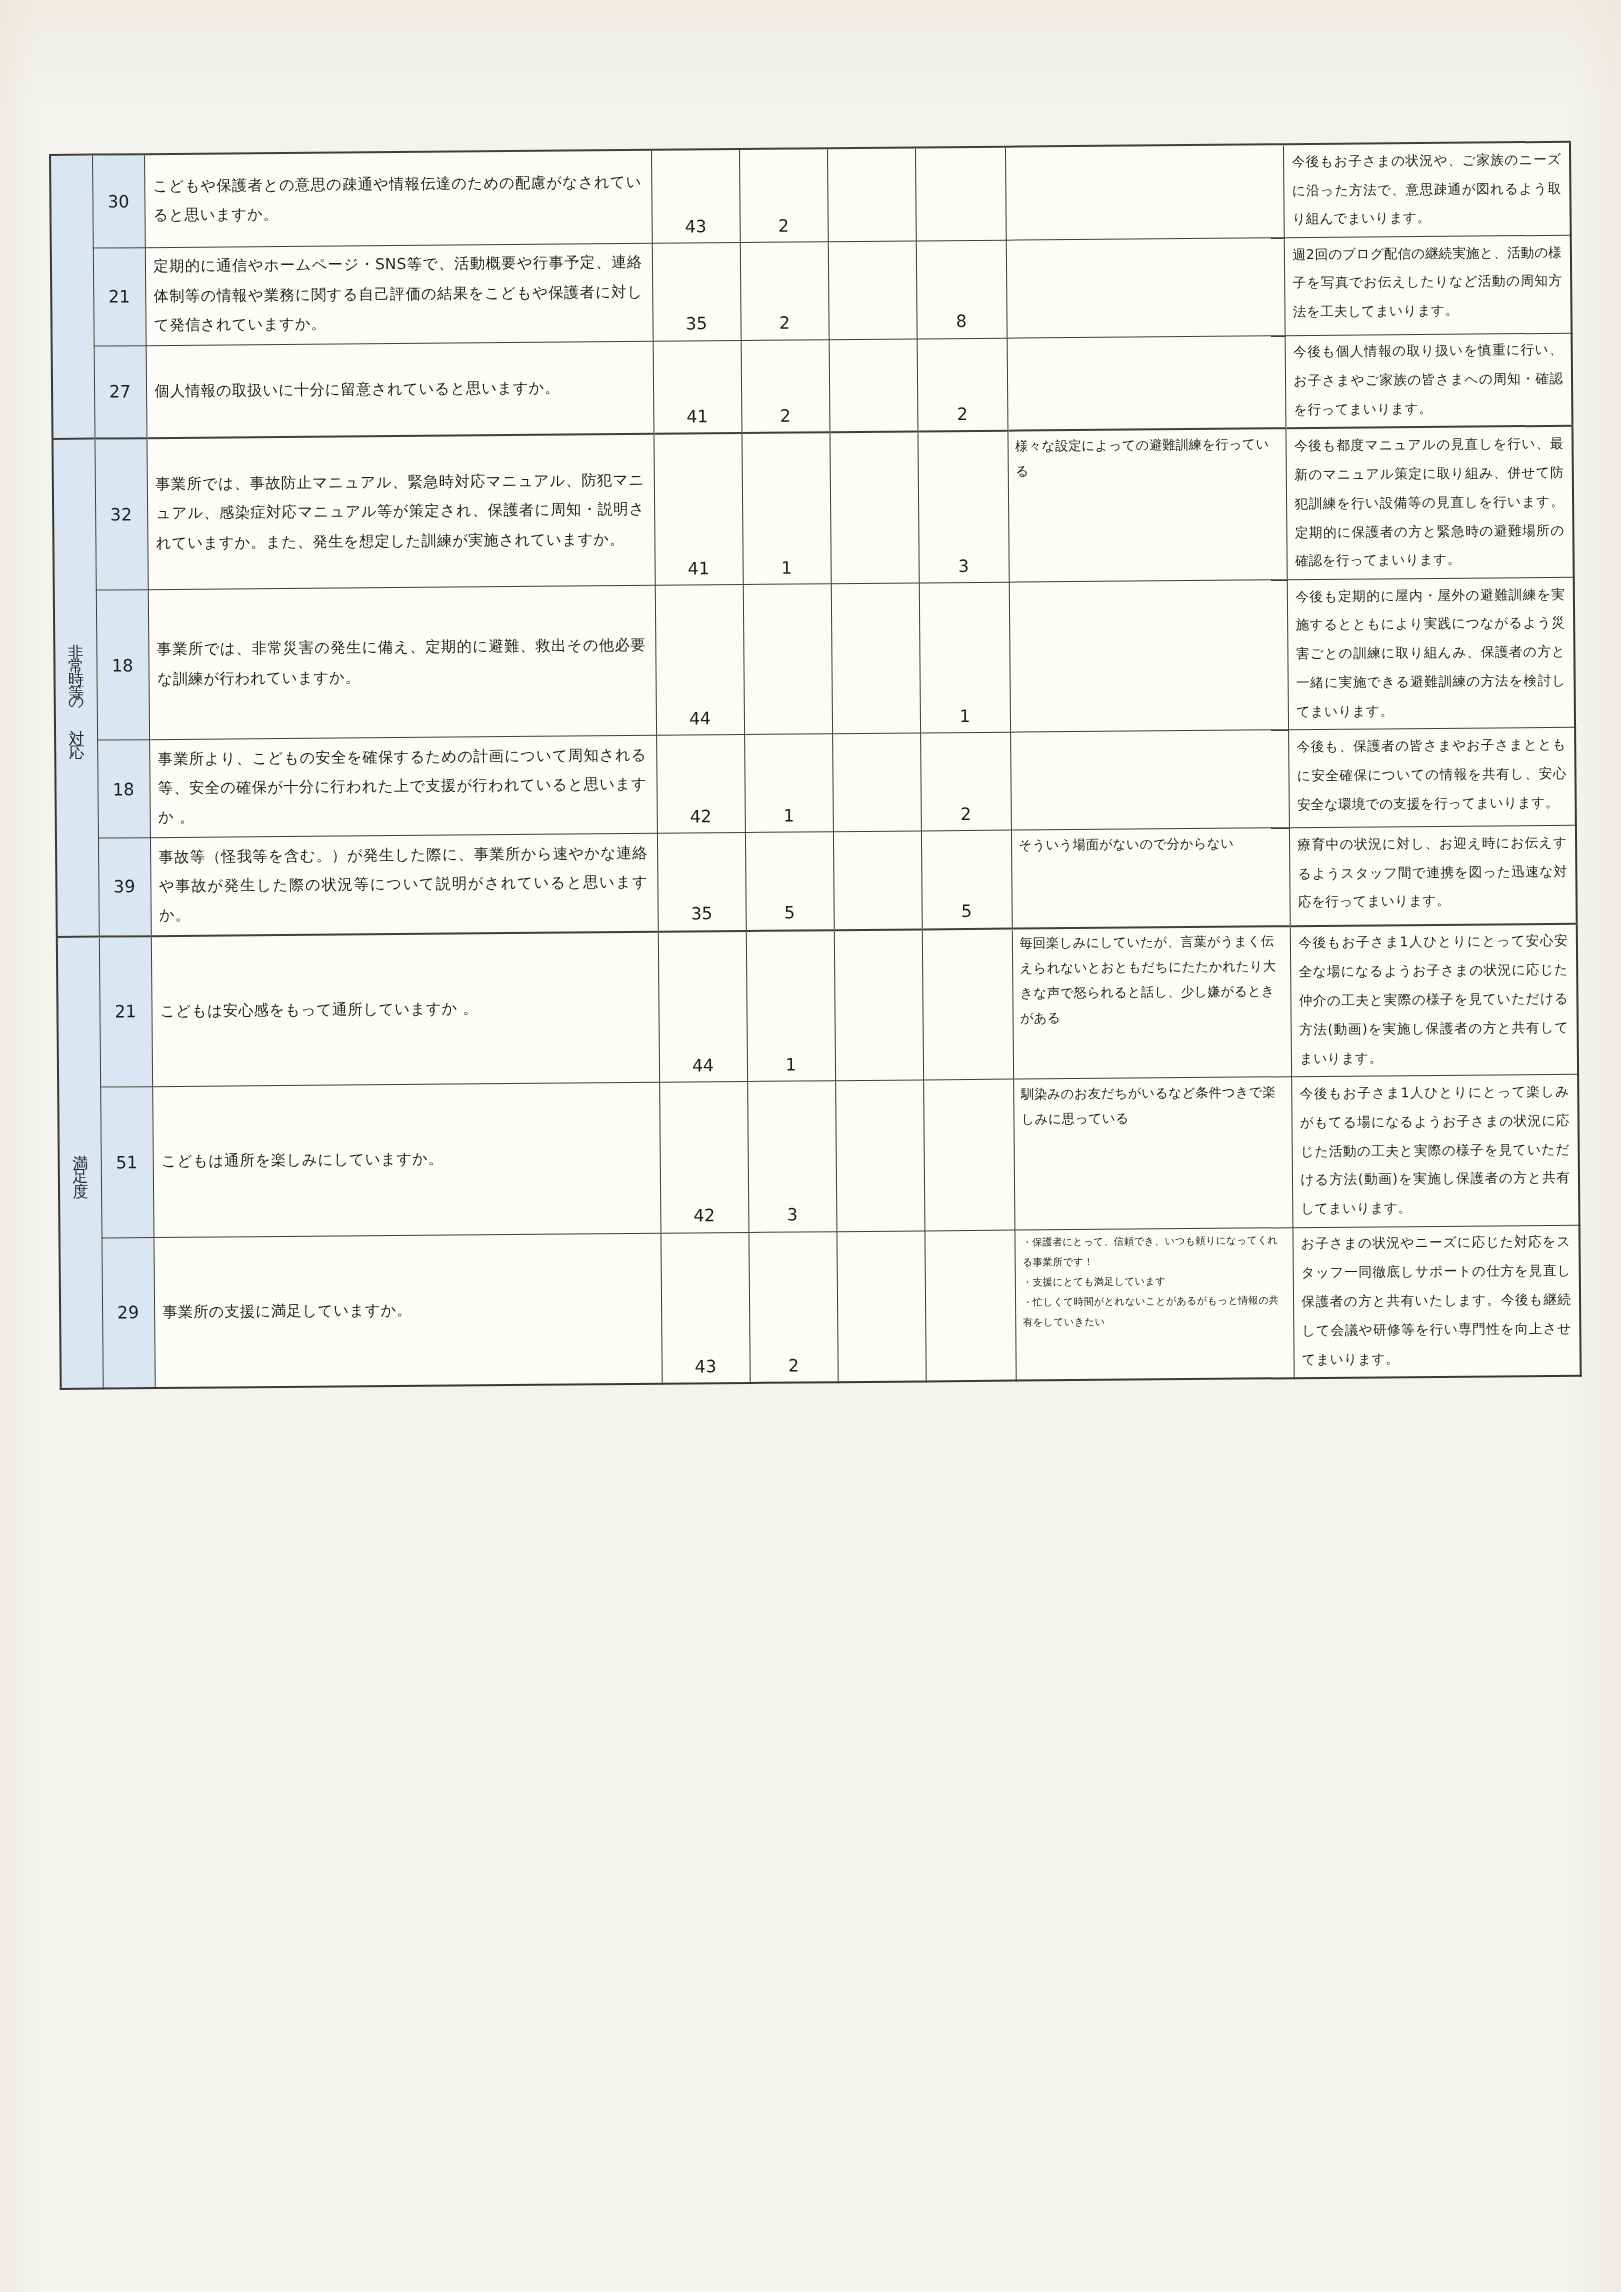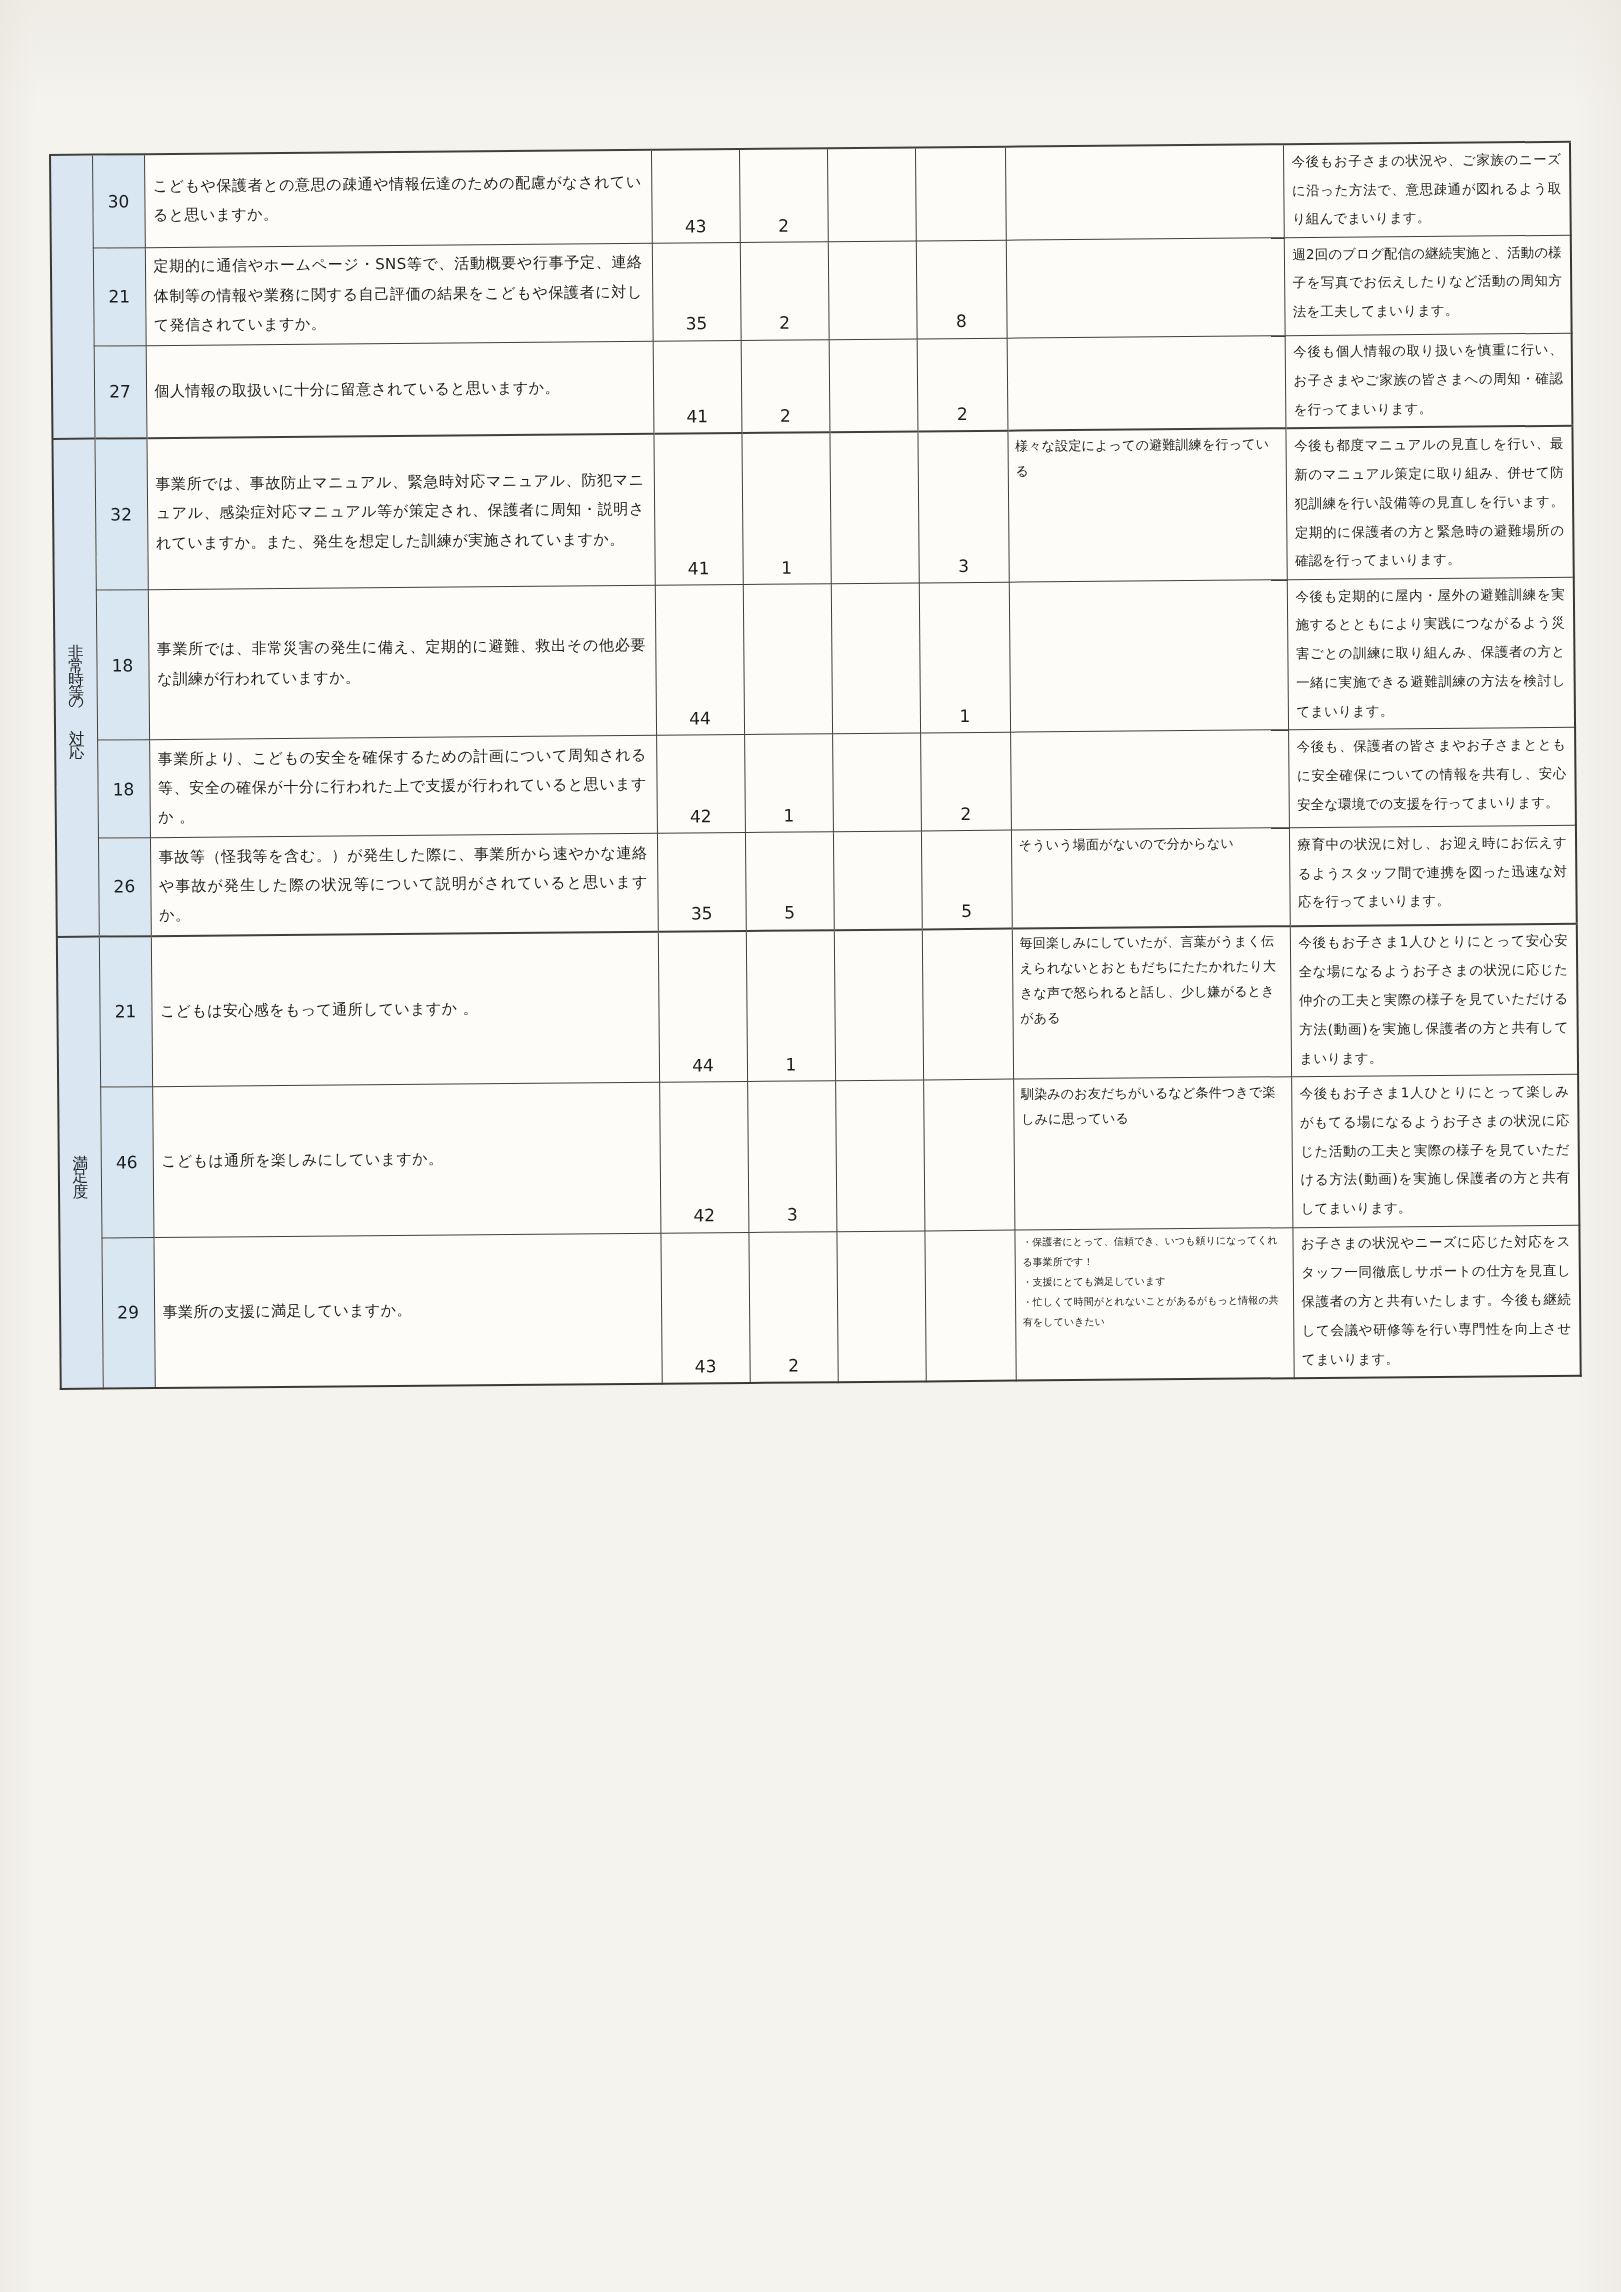--- a/index.html
+++ b/index.html
@@ -203,21 +203,21 @@
     <td class="val-cell">2</td>
     <td class="comment-cell">
       <div class="comment"></div>
     </td>
     <td class="plan-cell">
       <div class="plan">今後も、保護者の皆さまやお子さまとともに安全確保についての情報を共有し、安心安全な環境での支援を行ってまいります。</div>
     </td>
   </tr>
         <tr class="r-26">
     <td class="num-cell">
-      <span>26</span>
+      <span>39</span>
     </td>
     <td class="q-cell">
       <div class="q">事故等（怪我等を含む。）が発生した際に、事業所から速やかな連絡や事故が発生した際の状況等について説明がされていると思いますか。</div>
     </td>
     <td class="val-cell">35</td>
     <td class="val-cell">5</td>
     <td class="val-cell"></td>
     <td class="val-cell">5</td>
     <td class="comment-cell">
       <div class="comment">そういう場面がないので分からない</div>
@@ -240,21 +240,21 @@
     <td class="val-cell"></td>
     <td class="comment-cell">
       <div class="comment">毎回楽しみにしていたが、言葉がうまく伝えられないとおともだちにたたかれたり大きな声で怒られると話し、少し嫌がるときがある</div>
     </td>
     <td class="plan-cell">
       <div class="plan">今後もお子さま1人ひとりにとって安心安全な場になるようお子さまの状況に応じた仲介の工夫と実際の様子を見ていただける方法(動画)を実施し保護者の方と共有してまいります。</div>
     </td>
   </tr>
         <tr class="r-28">
     <td class="num-cell">
-      <span>46</span>
+      <span>51</span>
     </td>
     <td class="q-cell">
       <div class="q">こどもは通所を楽しみにしていますか。</div>
     </td>
     <td class="val-cell">42</td>
     <td class="val-cell">3</td>
     <td class="val-cell"></td>
     <td class="val-cell"></td>
     <td class="comment-cell">
       <div class="comment">馴染みのお友だちがいるなど条件つきで楽しみに思っている</div>

